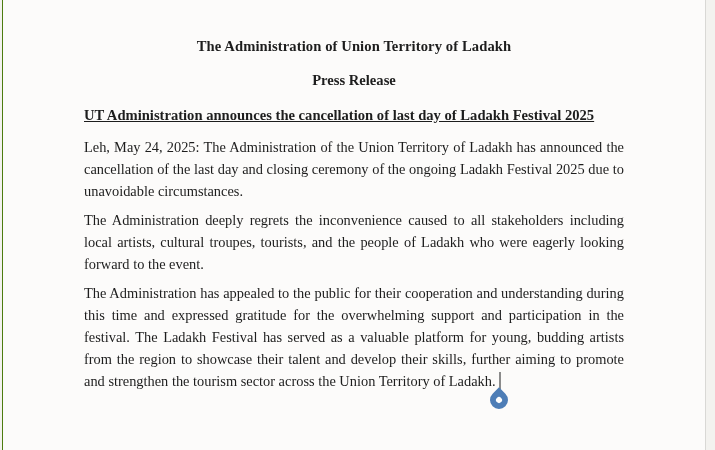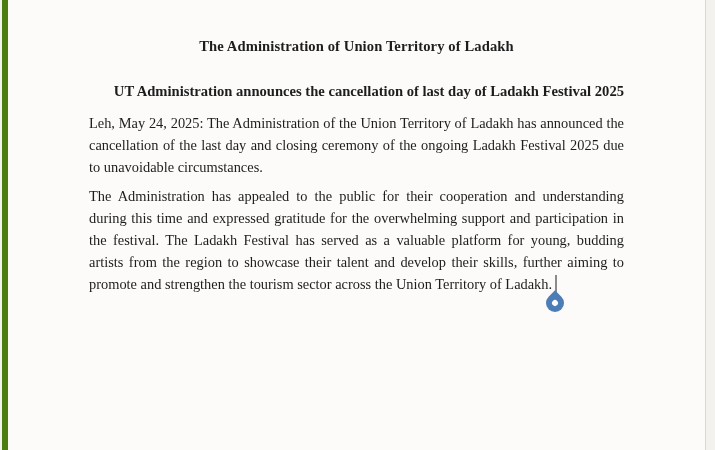--- a/index.html
+++ b/index.html
@@ -10,45 +10,46 @@
   body {
     position: relative;
     background: #f3f2ef;
     font-family: "Liberation Serif", "DejaVu Serif", serif;
     color: #1d1d1d;
   }
   .page {
     position: absolute;
     top: 0; bottom: 0; left: 2px; right: 9px;
     background: #fcfbfa;
-    border-left: 6px solid #4d7c0f;
+    border-left: 1px solid #4d7c0f;
     border-right: 1px solid #d9d8d5;
     padding: 36px 81px 0 81px;
     overflow: hidden;
   }
   .org-line {
     font-weight: 700;
     font-size: 14.6px;
     line-height: 21px;
     text-align: center;
     letter-spacing: 0.1px;
   }
   .press-label {
     margin-top: 13px;
     font-weight: 700;
     font-size: 14.6px;
     line-height: 21px;
     text-align: center;
   }
   .headline {
-    margin-top: 24px;
+    margin-top: 14px;
     font-weight: 700;
     font-size: 14.6px;
     line-height: 21px;
-    text-align: right;
+    text-align: left;
+    text-decoration: underline;
   }
   .para {
     margin-top: 10px;
     font-size: 14.4px;
     line-height: 22px;
     text-align: justify;
   }
   .para + .para { margin-top: 7px; }
   .caret {
     display: inline-block;
@@ -80,21 +81,23 @@
   }
 </style>
 </head>
 <body>
 
 <div class="page">
 
   <div class="org-line">The Administration of Union Territory of Ladakh</div>
 
 
+  <div class="press-label">Press Release</div>
 
   <div class="headline">UT Administration announces the cancellation of last day of Ladakh Festival 2025</div>
 
   <p class="para">Leh, May 24, 2025: The Administration of the Union Territory of Ladakh has announced the cancellation of the last day and closing ceremony of the ongoing Ladakh Festival 2025 due to unavoidable circumstances.</p>
 
+  <p class="para">The Administration deeply regrets the inconvenience caused to all stakeholders including local artists, cultural troupes, tourists, and the people of Ladakh who were eagerly looking forward to the event.</p>
 
   <p class="para"><span>The Administration has appealed to the public for their cooperation and understanding during this time and expressed gratitude for the overwhelming support and participation in the festival. The Ladakh Festival has served as a valuable platform for young, budding artists from the region to showcase their talent and develop their skills, further aiming to promote and strengthen the tourism sector across the Union Territory of Ladakh.</span><span class="caret"><span class="selection-handle"></span></span></p>
 
 </div>
 
 </body></html>

